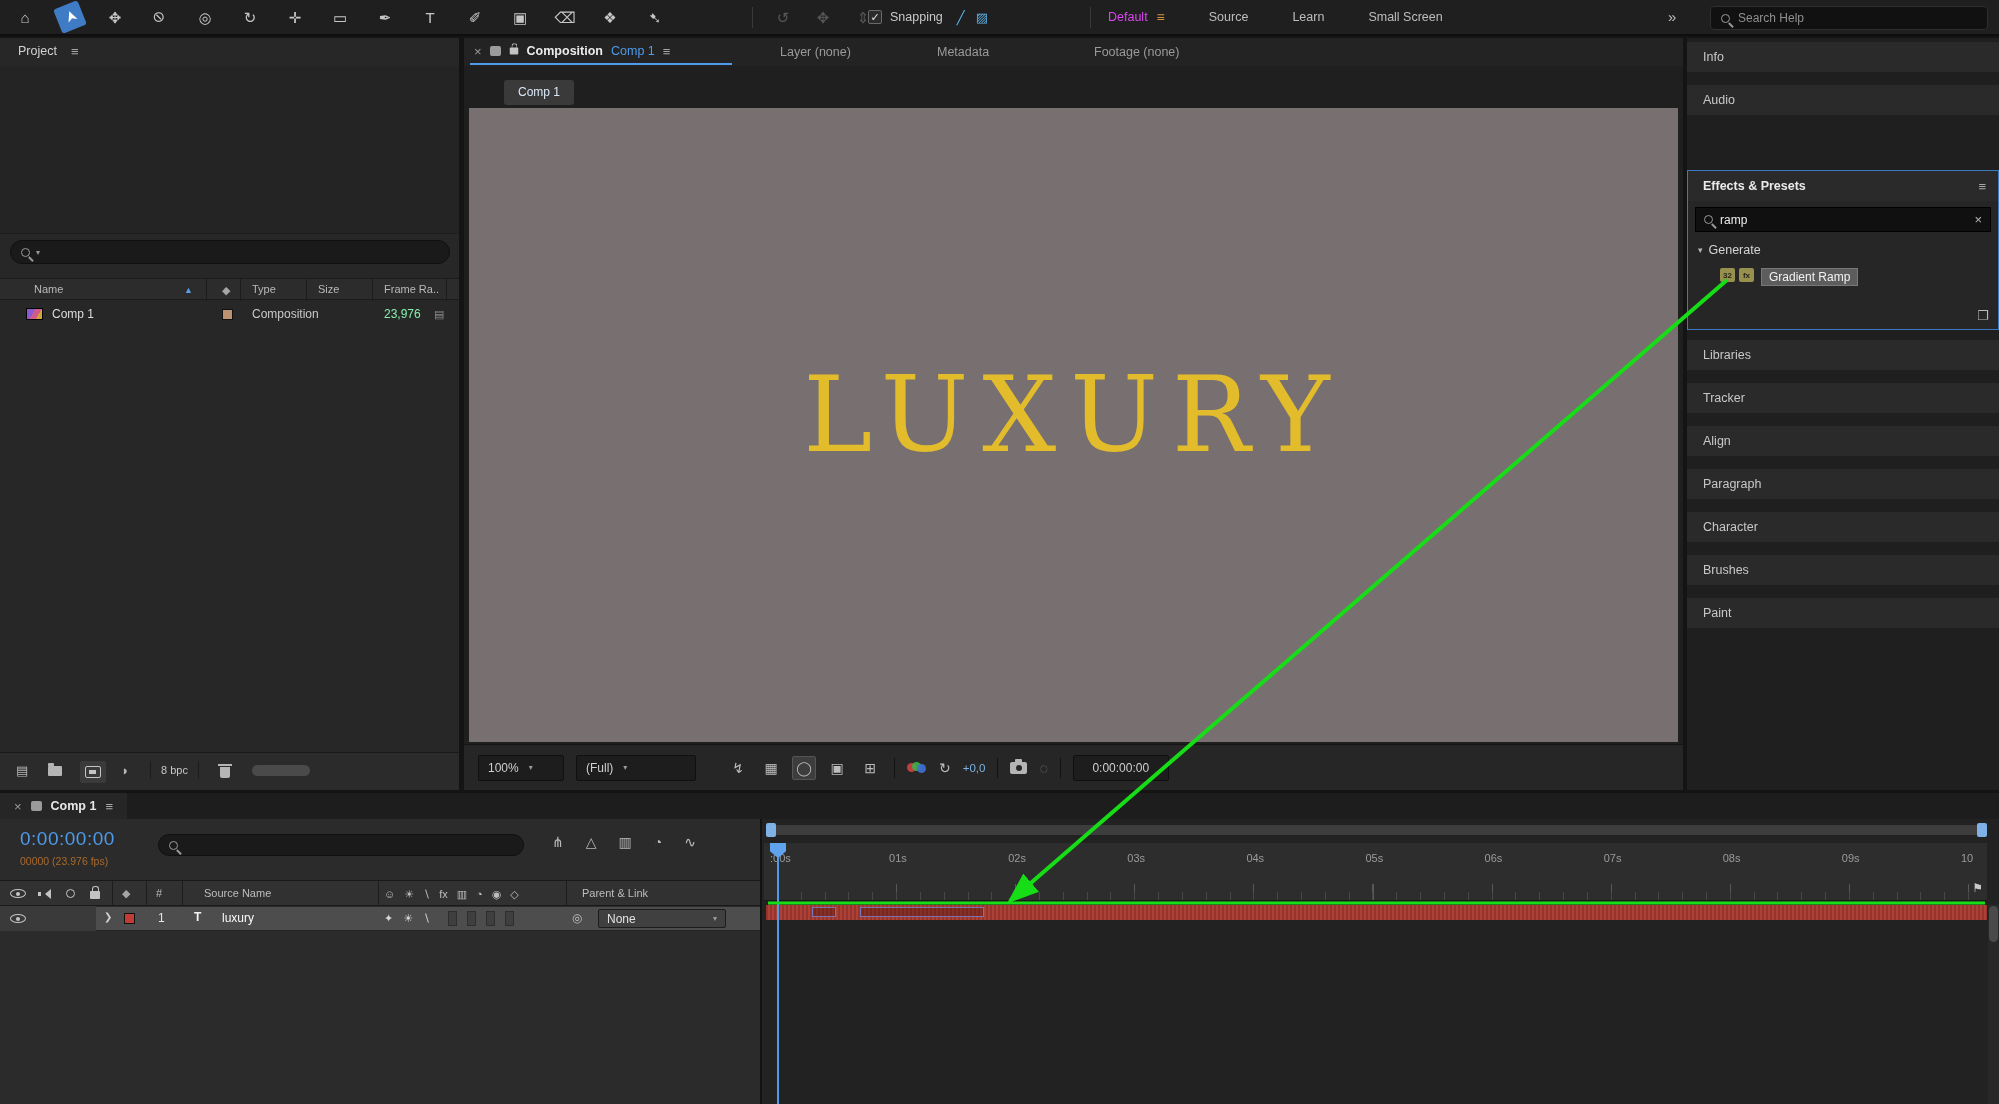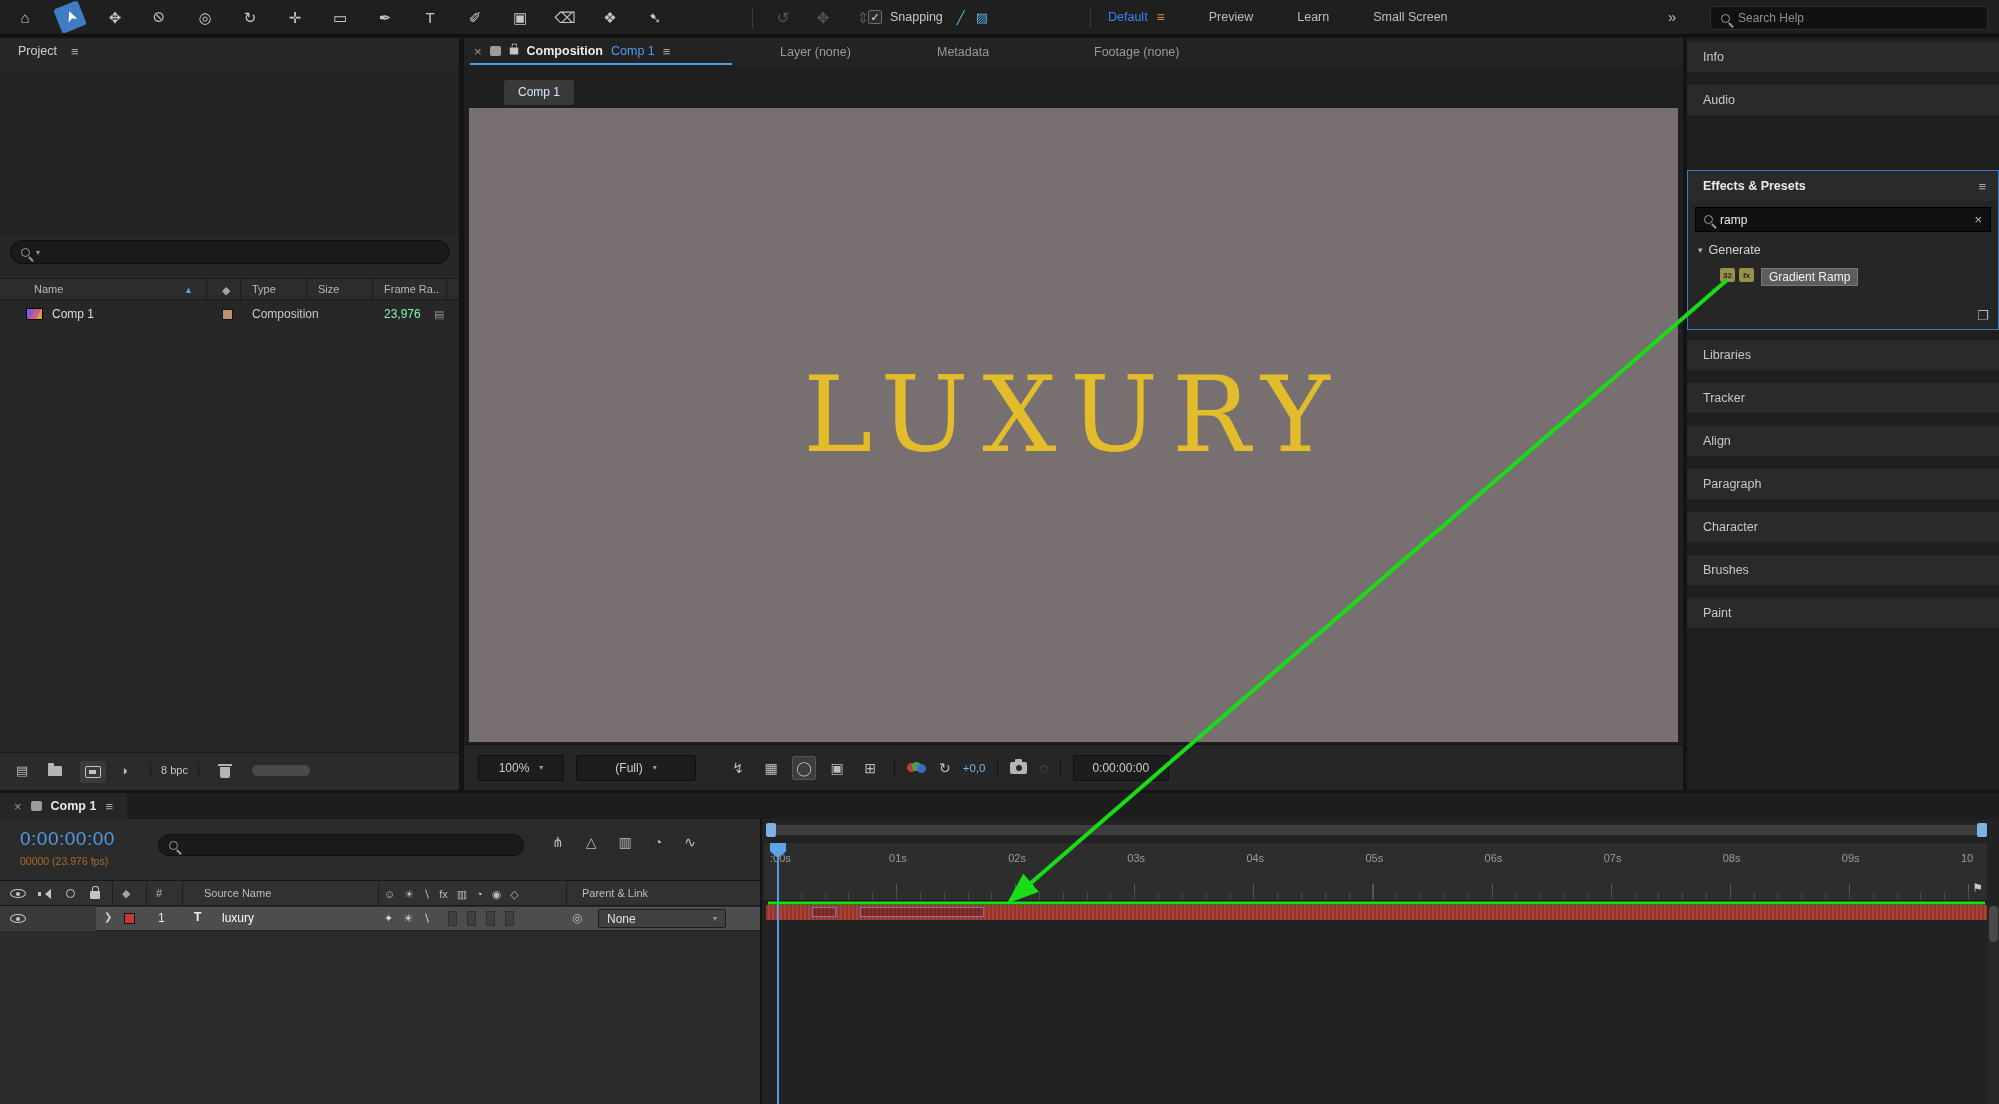--- a/index.html
+++ b/index.html
@@ -49,21 +49,21 @@
 .vsep{position:absolute;top:7px;width:1px;height:21px;background:#3a3a3a}
 .snapwrap{position:absolute;left:868px;top:0;height:34px;display:flex;align-items:center;gap:8px}
 .chk{width:14px;height:14px;background:#2b2b2b;border:1px solid #6a6a6a;border-radius:2px;font-size:11px;line-height:12px;text-align:center;color:#e6e6e6;flex:none}
 .snaplabel{color:#c9c9c9;font-size:12.5px}
 .snapicons{display:flex;gap:11px;margin-left:6px}
 .snapicon{color:#5db3e8;font-size:13px}
 .wsbar{position:absolute;left:1108px;top:0;height:34px;display:flex;align-items:center;gap:44px;font-size:12.5px}
 .wsfirst{display:flex;align-items:center;gap:9px}
 .wsrest{display:contents}
 .ws{color:#bdbdbd}
-.ws.active{color:#3b82f6}
+.ws.active{color:#d946ef}
 .wsmenu{color:#d2913c;font-size:14px}
 .overflow{position:absolute;left:1668px;top:8px;font-size:15px;color:#bdbdbd}
 .help{position:absolute;left:1710px;top:6px;width:278px;height:24px;background:#111;border:1px solid #2e2e2e;border-radius:4px;display:flex;align-items:center;gap:8px;padding:0 10px}
 .help input{flex:1;background:none;border:none;outline:none;color:#a3a3a3;font-size:12px;font-family:"Liberation Sans",sans-serif}
 .help input::placeholder{color:#8f8f8f}
 
 
 #project{position:absolute;left:0;top:38px;width:459px;height:752px;background:#272727}
 .p-head{position:absolute;left:0;top:0;width:100%;height:26px;display:flex;align-items:center;gap:14px;padding-left:18px;color:#d2d2d2;font-size:12.5px}
 .p-preview{position:absolute;left:0;top:28px;width:100%;height:168px;background:#242424;border-bottom:1px solid #1d1d1d}
@@ -87,21 +87,21 @@
 .v-activetab{position:absolute;left:10px;top:0;height:26px;display:flex;align-items:center;gap:8px}
 .v-close{color:#9a9a9a;font-size:13px}
 .v-title{color:#ececec;font-weight:bold}
 .v-target{color:#4f9bea}
 .v-underline{position:absolute;left:6px;top:25px;width:262px;height:2px;background:#4f9bea}
 .v-tab{position:absolute;top:7px;color:#9a9a9a}
 .v-crumb{position:absolute;left:40px;top:42px;height:25px;line-height:25px;padding:0 14px;background:#3a3a3a;border-radius:3px;color:#d9e7f6;font-size:12px}
 .v-canvas{position:absolute;left:5px;top:70px;width:1209px;height:634px;background:#787070;display:flex;align-items:center;justify-content:center;overflow:hidden}
 .v-text{font-family:"DejaVu Serif","Liberation Serif",serif;font-size:104px;letter-spacing:14px;color:#e3bc2c;margin-bottom:20px;white-space:nowrap}
 .v-foot{position:absolute;left:0;bottom:0;width:100%;height:46px;background:#262626;border-top:1px solid #151515;display:flex;align-items:center;padding-left:14px;gap:12px}
-.vbox{height:26px;background:#1d1d1d;border:1px solid #101010;border-radius:2px;display:flex;align-items:center;justify-content:center;padding:0 9px;color:#cfcfcf;font-size:12px;gap:10px;flex:none}
+.vbox{height:26px;background:#1d1d1d;border:1px solid #101010;border-radius:2px;display:flex;align-items:center;justify-content:flex-start;padding:0 9px;color:#cfcfcf;font-size:12px;gap:10px;flex:none}
 .viconrow{display:flex;gap:9px;margin-left:18px}
 .vicon{width:24px;height:24px;display:flex;align-items:center;justify-content:center;color:#bdbdbd;font-size:14px;border-radius:2px}
 .vicon.on{background:#3d3d3d;border:1px solid #555}
 .fsep{width:1px;height:20px;background:#121212;flex:none}
 .exp{color:#7fb2e2;font-size:11.5px}
 .ghost{color:#8a8a8a;font-size:14px}
 .reset{color:#bdbdbd;font-size:14px}
 .timebox{width:96px;justify-content:center}
 
 
@@ -205,21 +205,21 @@
         </span>
     </div>
     <span class="vsep" style="left:1090px"></span>
     <div class="wsbar">
       <span class="wsfirst">
         <span class="ws active">Default</span>
         <span class="wsmenu">≡</span>
       </span>
       <span class="wsrest">
         
-      <span class="ws">Preview</span><span class="ws">Learn</span><span class="ws">Small Screen</span></span>
+      <span class="ws">Source</span><span class="ws">Learn</span><span class="ws">Small Screen</span></span>
     </div>
     <span class="overflow">»</span>
     <div class="help">
       <span class="i-mag"></span>
       <input placeholder="Search Help" style="">
     </div>
   </header>
 
   <section id="project">
     <div class="p-head">

